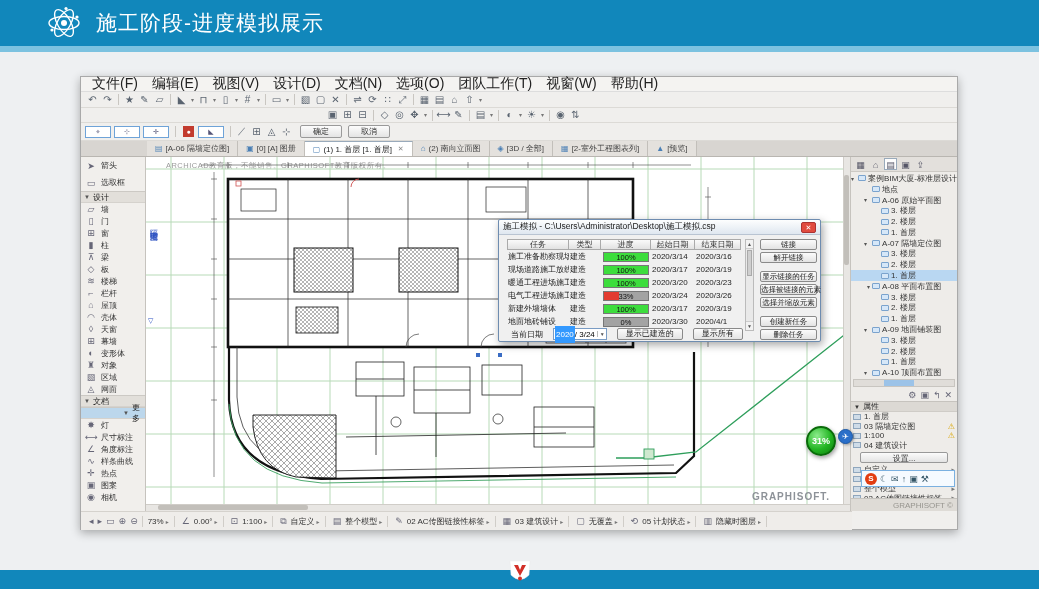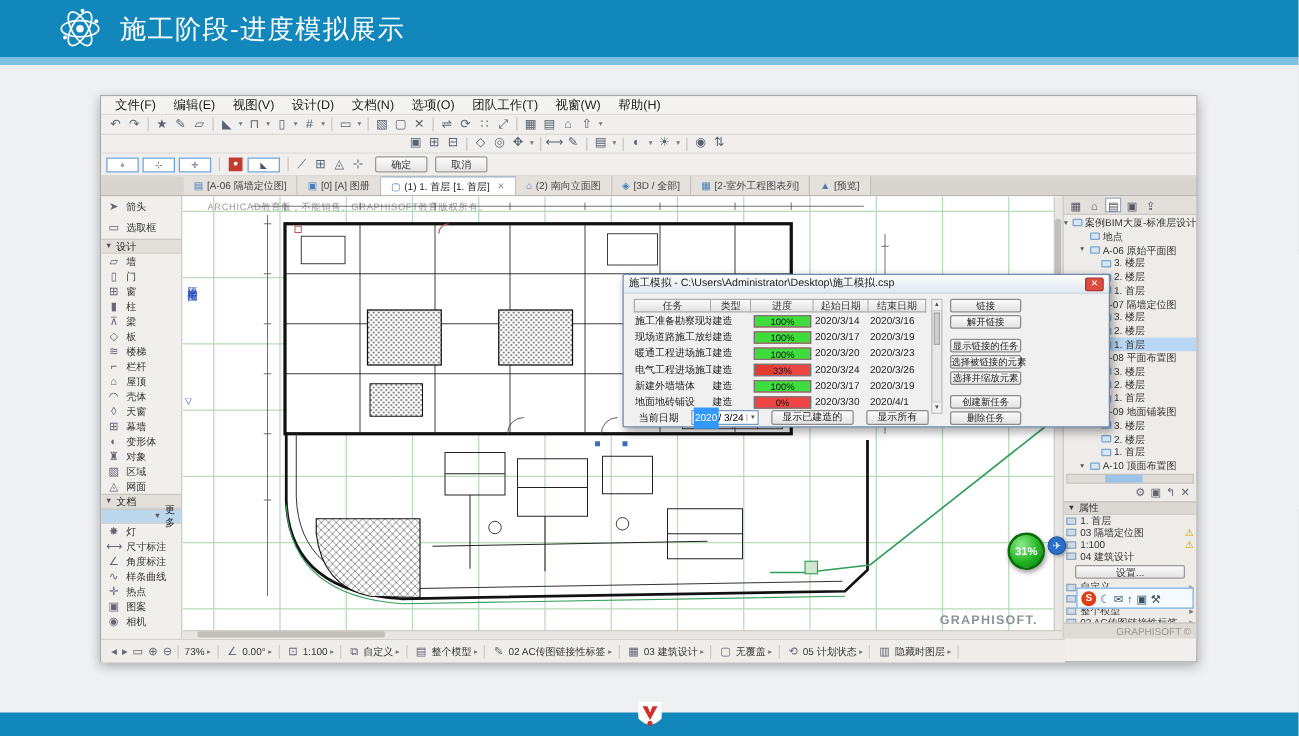--- a/index.html
+++ b/index.html
@@ -10,21 +10,21 @@
   .banner{position:absolute;left:0;top:0;width:1039px;height:46px;background:#1187bb;display:flex;align-items:center;}
   .banner-title{color:#fff;font-size:21px;letter-spacing:1px;margin-left:14px;}
   .atom{margin-left:46px;}
   .banner-sub{position:absolute;left:0;top:46px;width:1039px;height:6px;background:#7cc2e0;}
   .footer{position:absolute;left:0;top:570px;width:1039px;height:19px;background:#1187bb;}
   .footer-logo{position:absolute;left:503px;top:558px;}
 
   
   .app{position:absolute;left:80px;top:76px;width:878px;height:454px;background:#f0efed;border:1px solid #a9a9a9;box-shadow:0 3px 9px rgba(0,0,0,.30);}
   .menubar{position:absolute;left:0;top:0;width:100%;height:15px;background:#f4f3f1;border-bottom:1px solid #ddd;display:flex;align-items:center;padding-left:4px;}
-  .menu-item{font-size:10px;color:#222;padding:0 7px;cursor:default;}
+  .menu-item{font-size:14px;color:#222;padding:0 7px;cursor:default;}
   .toolbar{position:absolute;left:0;width:100%;background:#f0efed;border-bottom:1px solid #dcdad6;display:flex;align-items:center;overflow:hidden;}
   .t1{top:15px;height:16px;padding-left:4px;}
   .t2{top:31px;height:15px;padding-left:244px;}
   .t3{top:46px;height:18px;padding-left:4px;}
   .tbi{font-size:10px;color:#5a6470;width:15px;text-align:center;line-height:14px;}
   .tbi.dd{width:7px;font-size:6px;color:#777;}
   .tbsep{width:1px;height:11px;background:#c9c6c1;margin:0 3px;}
   .mini-field{width:26px;height:12px;border:1px solid #6ea3d8;background:#fff;margin-right:3px;display:flex;align-items:center;justify-content:center;font-size:7px;color:#557;}
   .mini-red{width:11px;height:11px;background:#c23b2e;color:#fff;font-size:7px;display:flex;align-items:center;justify-content:center;margin:0 4px;}
   .mini-btn{height:13px;border:1px solid #9a9a9a;background:linear-gradient(#fcfcfc,#e4e4e4);font-size:8px;color:#333;padding:0 12px;margin-left:6px;border-radius:2px;}
@@ -79,31 +79,31 @@
   .nav-brand{position:absolute;left:0;bottom:0;width:100%;height:13px;background:#dedbd6;border-top:1px solid #c6c3be;display:flex;align-items:center;justify-content:flex-end;gap:4px;padding-right:4px;color:#97958f;font-size:8px;}
 
   
   .statusbar{position:absolute;left:0;top:434px;width:771px;height:19px;background:#efedea;border-top:1px solid #d5d2cd;display:flex;align-items:center;padding-left:6px;font-size:8px;color:#333;overflow:hidden;white-space:nowrap;}
   .sb-ico{color:#667;font-size:9px;margin:0 2px;}
   .sb-item{display:flex;align-items:center;gap:2px;margin:0 3px;}
   .sb-item .fly{color:#777;font-size:6px;}
   .sb-sep{width:1px;height:11px;background:#d0cdc8;margin:0 2px;}
 
   
-  .dialog{position:absolute;left:417px;top:142px;width:390px;height:123px;background:#f0f0f0;border:1px solid #6e8cb0;box-shadow:2px 3px 8px rgba(0,0,0,.35);border-radius:2px;}
+  .dialog{position:absolute;left:417px;top:142px;width:323px;height:123px;background:#f0f0f0;border:1px solid #6e8cb0;box-shadow:2px 3px 8px rgba(0,0,0,.35);border-radius:2px;}
   .dlg-title{height:15px;background:linear-gradient(#fdfefe,#dfe7f0);border-bottom:1px solid #b9c4d2;display:flex;align-items:center;padding:0 4px;border-radius:2px 2px 0 0;}
   .dlg-title-text{font-size:8.5px;color:#222;flex:1;white-space:nowrap;overflow:hidden;}
   .dlg-close{width:15px;height:11px;background:#e04b3f;border:1px solid #a33;color:#fff;font-size:7px;line-height:9px;text-align:center;border-radius:2px;}
   .dlg-table{position:absolute;left:8px;top:19px;width:234px;}
   .dlg-hrow{display:grid;grid-template-columns:62px 32px 50px 44px 46px;}
   .dlg-h{height:11px;background:linear-gradient(#fafafa,#e2e2e2);border:1px solid #aaa;border-left:none;font-size:8px;color:#333;text-align:center;line-height:10px;}
   .dlg-h:first-child{border-left:1px solid #aaa;}
   .dlg-row{display:grid;grid-template-columns:62px 32px 50px 44px 46px;height:13px;align-items:center;}
   .dlg-c{font-size:8px;color:#222;white-space:nowrap;overflow:hidden;padding-left:1px;}
-  .pbar{position:relative;width:46px;height:10px;border:1px solid #777;background:#ef4444;margin:0 2px;}
+  .pbar{position:relative;width:46px;height:10px;border:1px solid #777;background:#a3a3a3;margin:0 2px;}
   .pfill{position:absolute;left:0;top:0;height:100%;}
   .ptext{position:absolute;left:0;top:0;width:100%;text-align:center;font-size:7.5px;color:#111;line-height:9px;}
   .dlg-vscroll{position:absolute;left:246px;top:19px;width:9px;height:92px;background:#e9e9e9;border:1px solid #bbb;}
   .dlg-vscroll .a{height:9px;text-align:center;font-size:5px;color:#555;line-height:9px;background:#f2f2f2;border-bottom:1px solid #ccc;}
   .dlg-vscroll .b{position:absolute;bottom:0;width:100%;height:9px;text-align:center;font-size:5px;color:#555;line-height:9px;background:#f2f2f2;border-top:1px solid #ccc;}
   .dlg-vscroll .th{margin:1px;height:26px;background:#cfcfcf;border:1px solid #aaa;}
   .dlg-side{position:absolute;left:261px;top:19px;width:57px;}
   .dlg-btn{display:block;width:57px;height:11px;margin-bottom:2px;border:1px solid #8a8a8a;background:linear-gradient(#fbfbfb,#e3e3e3);font-size:7.5px;color:#222;border-radius:2px;padding:0;line-height:9px;text-align:center;white-space:nowrap;}
   .gap{height:6px;}
   .dlg-bottom{position:absolute;left:12px;top:116px;width:310px;height:14px;display:flex;align-items:center;transform:translateY(-9px);}

